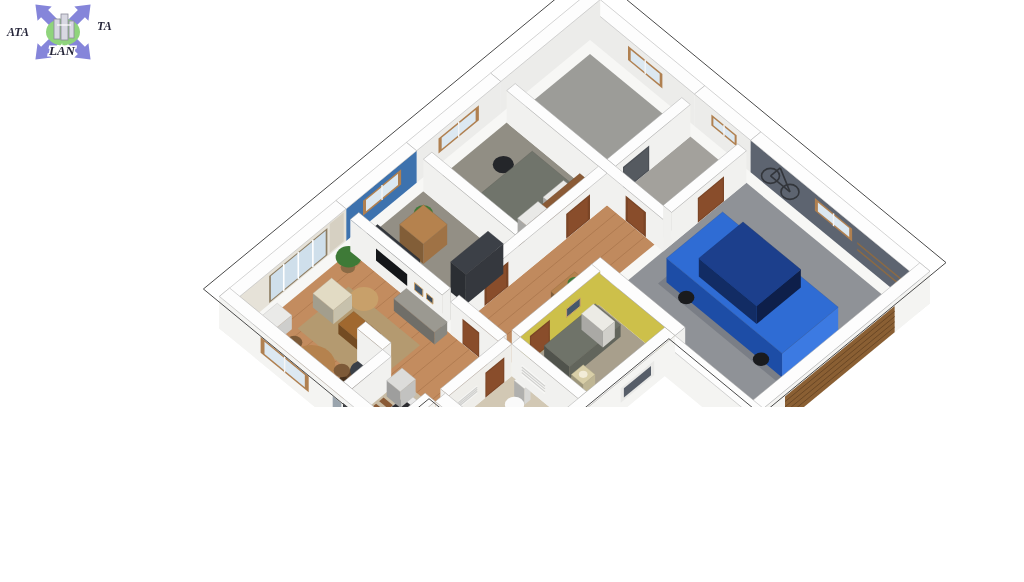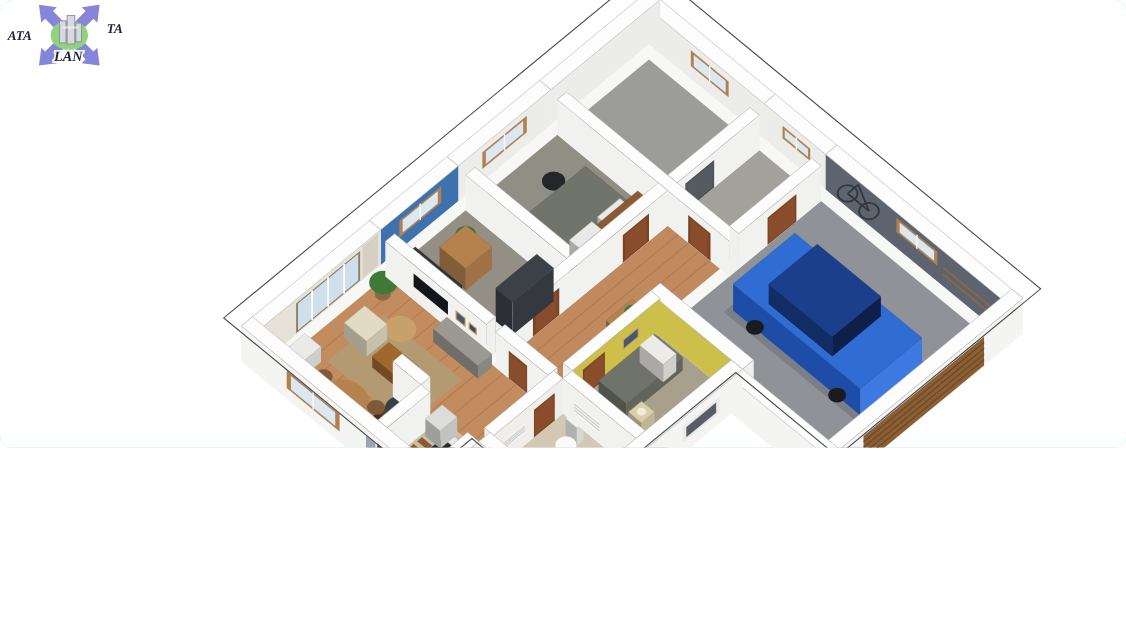--- a/index.html
+++ b/index.html
@@ -1,17 +1,17 @@
 <!DOCTYPE html>
 <html><head>
 <meta charset="utf-8">
 <style>
   html,body{margin:0;padding:0;background:#fff;}
-  .stage{position:relative;width:1024px;height:407px;background:#7dd3fc;overflow:hidden;
-         font-family:"Liberation Sans",sans-serif;border-radius:11px;}
+  .stage{position:relative;width:1024px;height:407px;background:#14b8a6;overflow:hidden;
+         font-family:"Liberation Sans",sans-serif;}
   .logo{position:absolute;left:4px;top:2px;width:118px;height:66px;}
   .logo text{font-family:"Liberation Serif",serif;font-style:italic;font-weight:bold;
              paint-order:stroke;stroke:#ffffff;stroke-width:3px;}
   svg{display:block;}
 </style>
 </head>
 <body>
 
 <div class="stage">
   <svg id="scene-svg" width="1024" height="582" viewBox="0 0 1024 582" style="background: rgb(255, 255, 255);">

